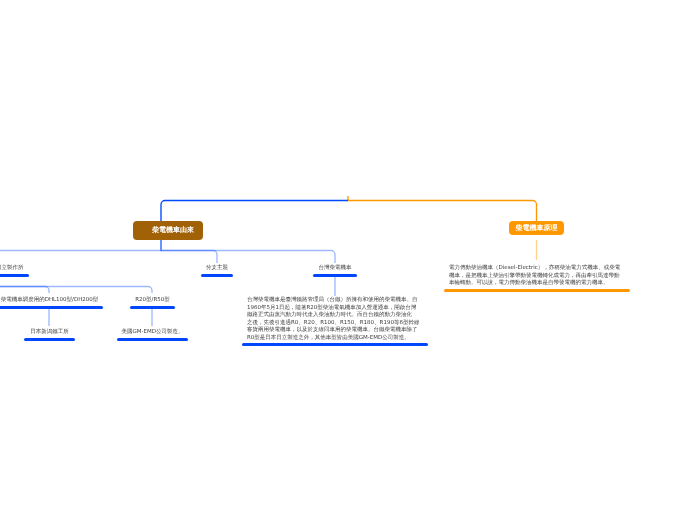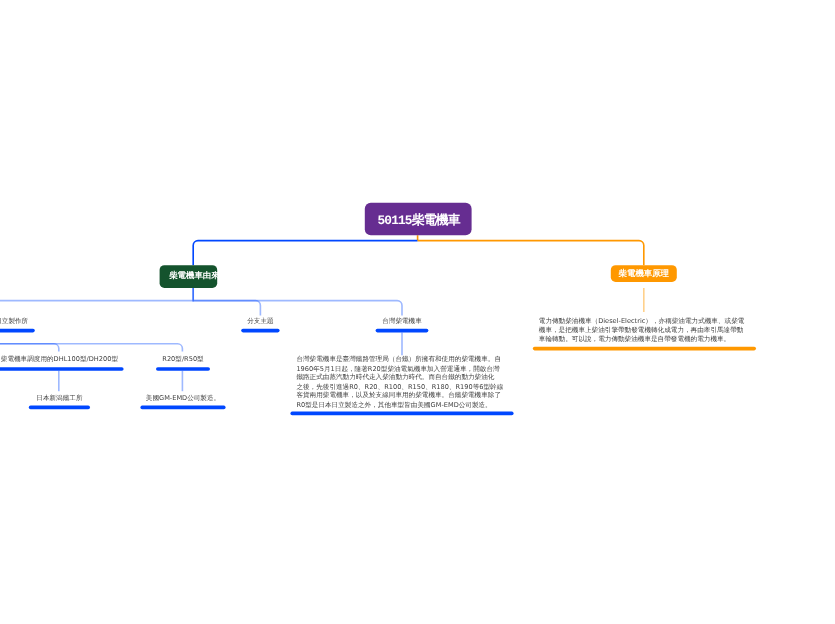--- a/index.html
+++ b/index.html
@@ -41,23 +41,22 @@
       <path d="M-6.75,277 L-6.75,286.5 L45,286.5 A4,4 0 0 1 49,290.5 L49,293" stroke="#0047ff" stroke-opacity="0.38"></path>
       <path d="M-6.75,277 L-6.75,286.5 L148,286.5 A4,4 0 0 1 152,290.5 L152,293" stroke="#0047ff" stroke-opacity="0.38"></path>
 
       <path d="M49,309 L49,326" stroke="#0047ff" stroke-opacity="0.38"></path>
       <path d="M152,309 L152,326" stroke="#0047ff" stroke-opacity="0.38"></path>
       <path d="M335,277 L335,296" stroke="#0047ff" stroke-opacity="0.38"></path>
       <path d="M536.5,240 L536.5,260" stroke="#ff9800" stroke-opacity="0.45"></path>
     </g>
   </svg>
 
-  <div class="pill root" style="left:304px;top:169px;width:89px;height:27px;background:#662d91;">50115柴電機車</div>
 
-  <div class="pill br" style="left:133px;top:221px;width:48px;height:19px;background:#14532d;padding-left:10px;">柴電機車由來</div>
+  <div class="pill br" style="left:133px;top:221px;width:70px;height:19px;background:#a16207;padding-left:10px;">柴電機車由來</div>
 
   <div class="pill br" style="left:509px;top:221px;width:55px;height:14px;background:#ff9800;">柴電機車原理</div>
 
   <div class="leaf padded" style="left:-42px;top:263px;width:70.5px;">
     <div class="t">台鐵柴電機車日立製作所</div>
     <div class="ul" style="background:#0047ff;"></div>
   </div>
 
   <div class="leaf" style="left:201px;top:263px;width:32px;">
     <div class="t">分支主題</div>

